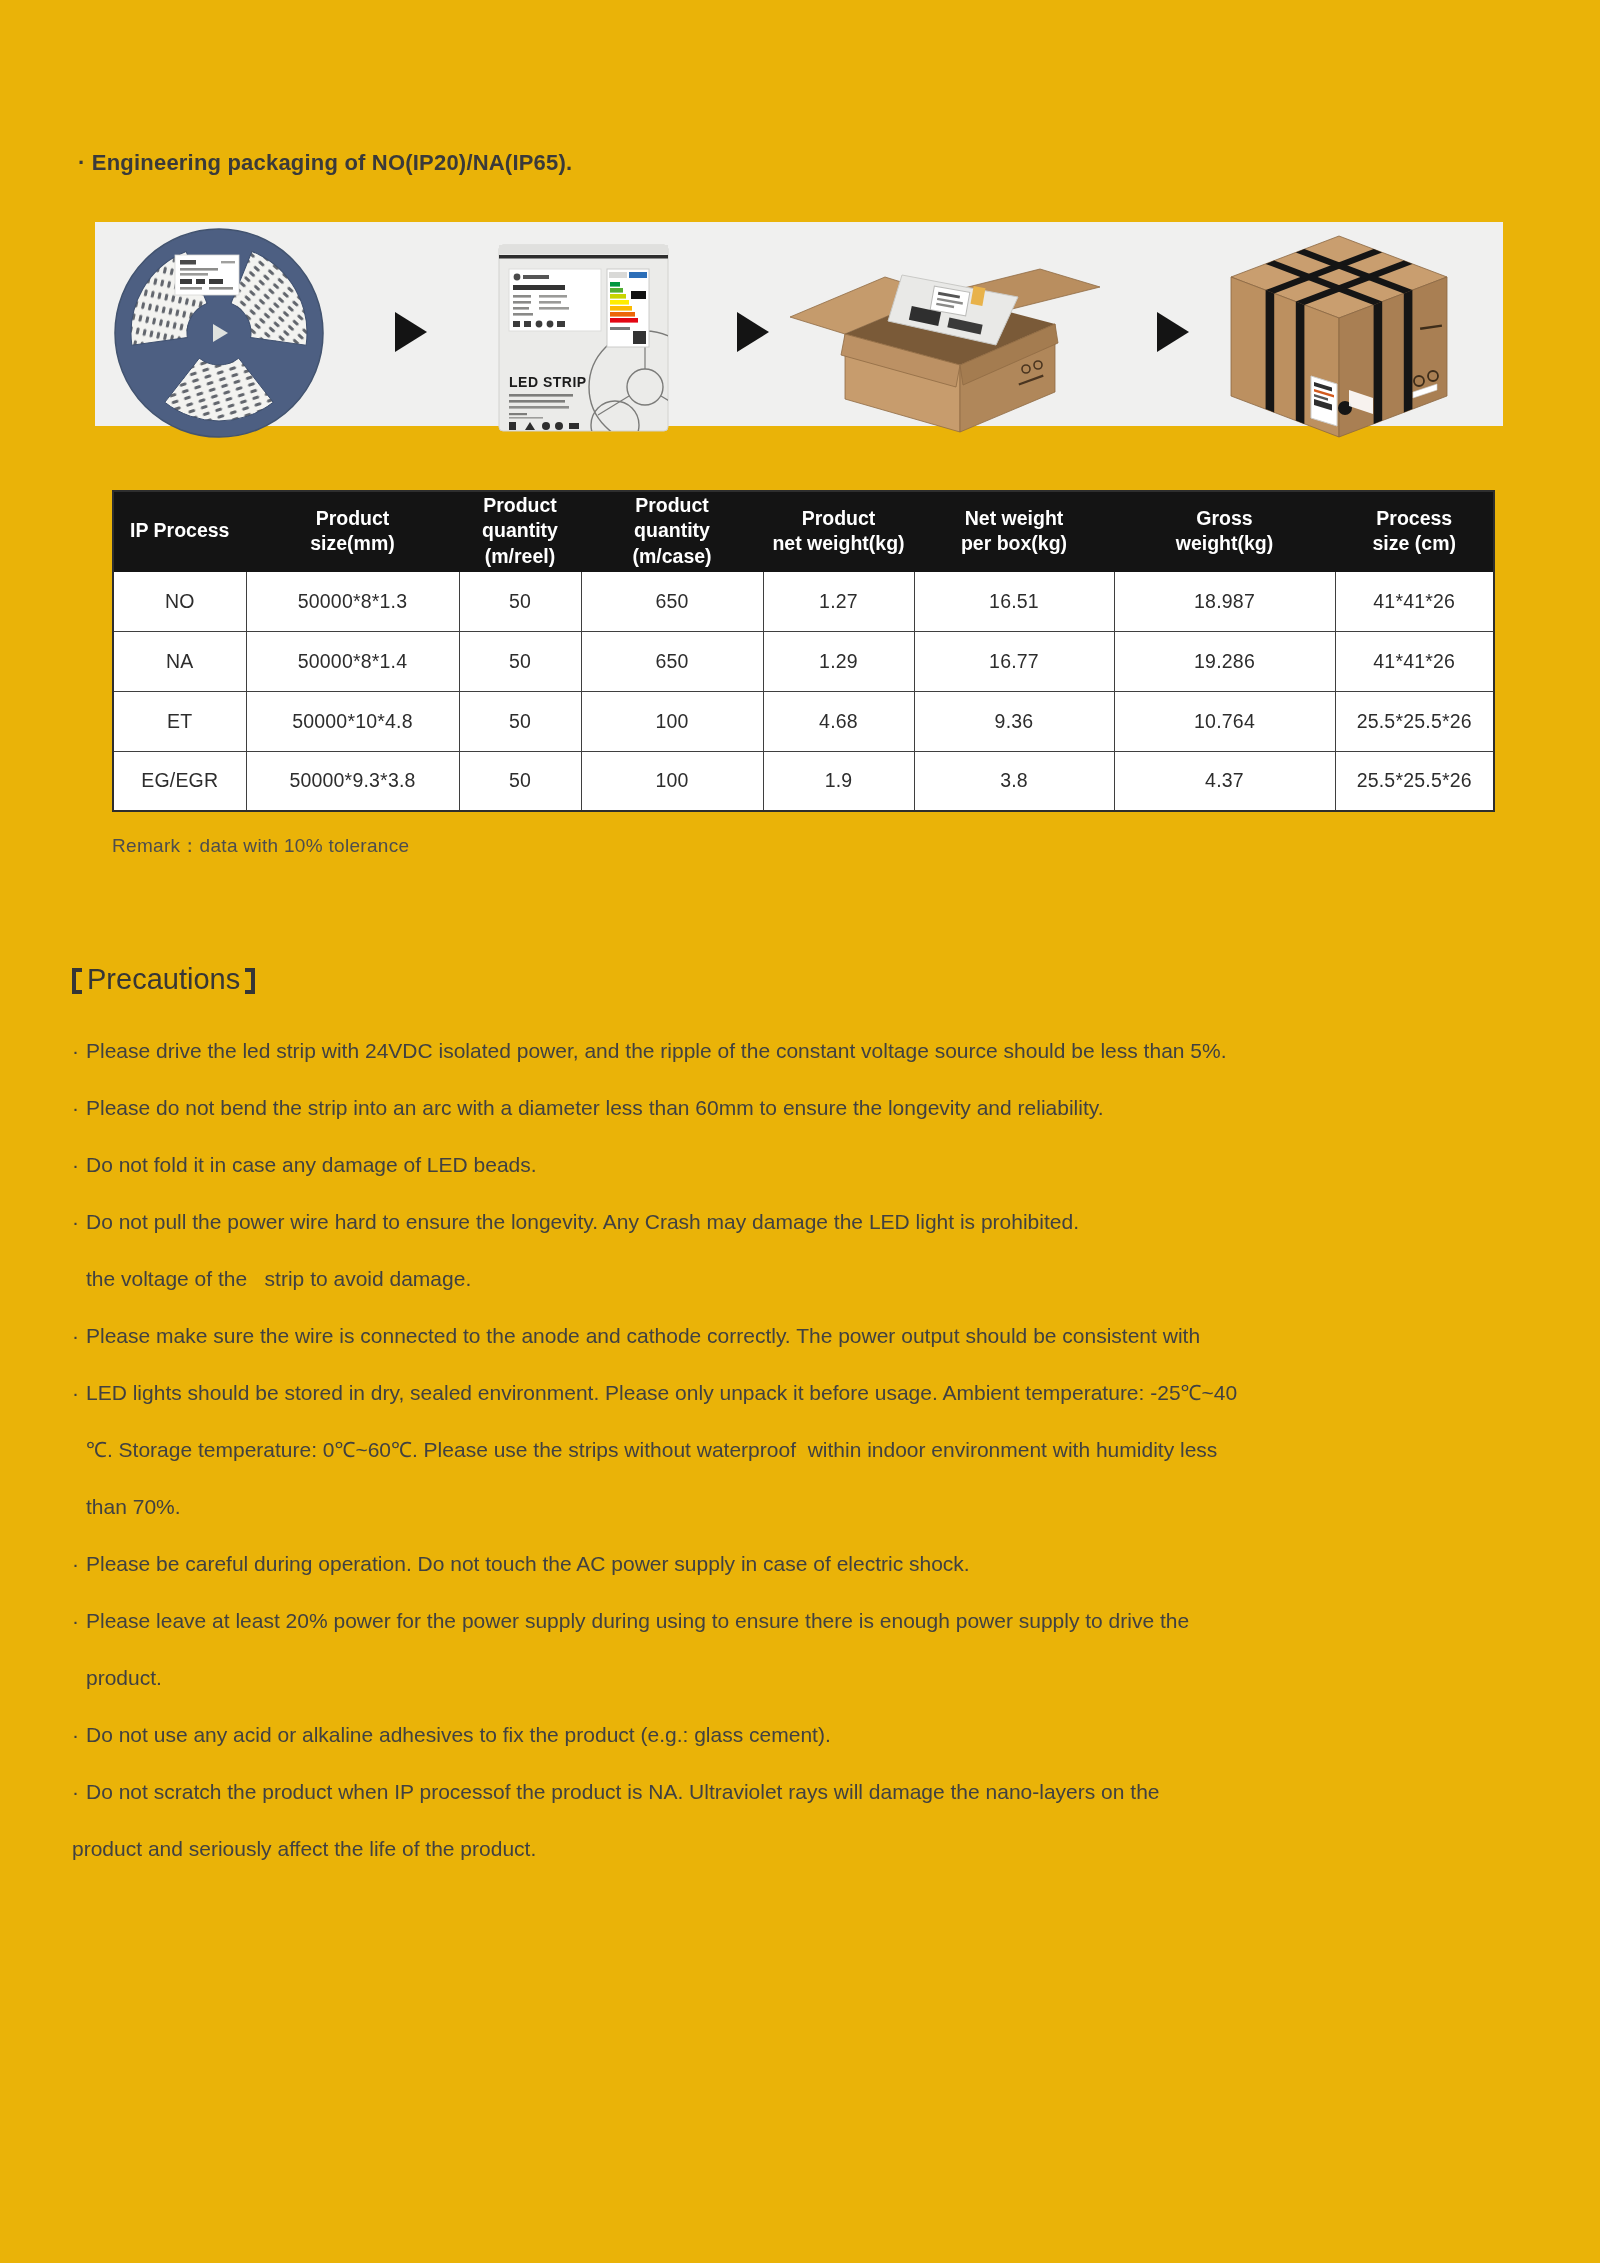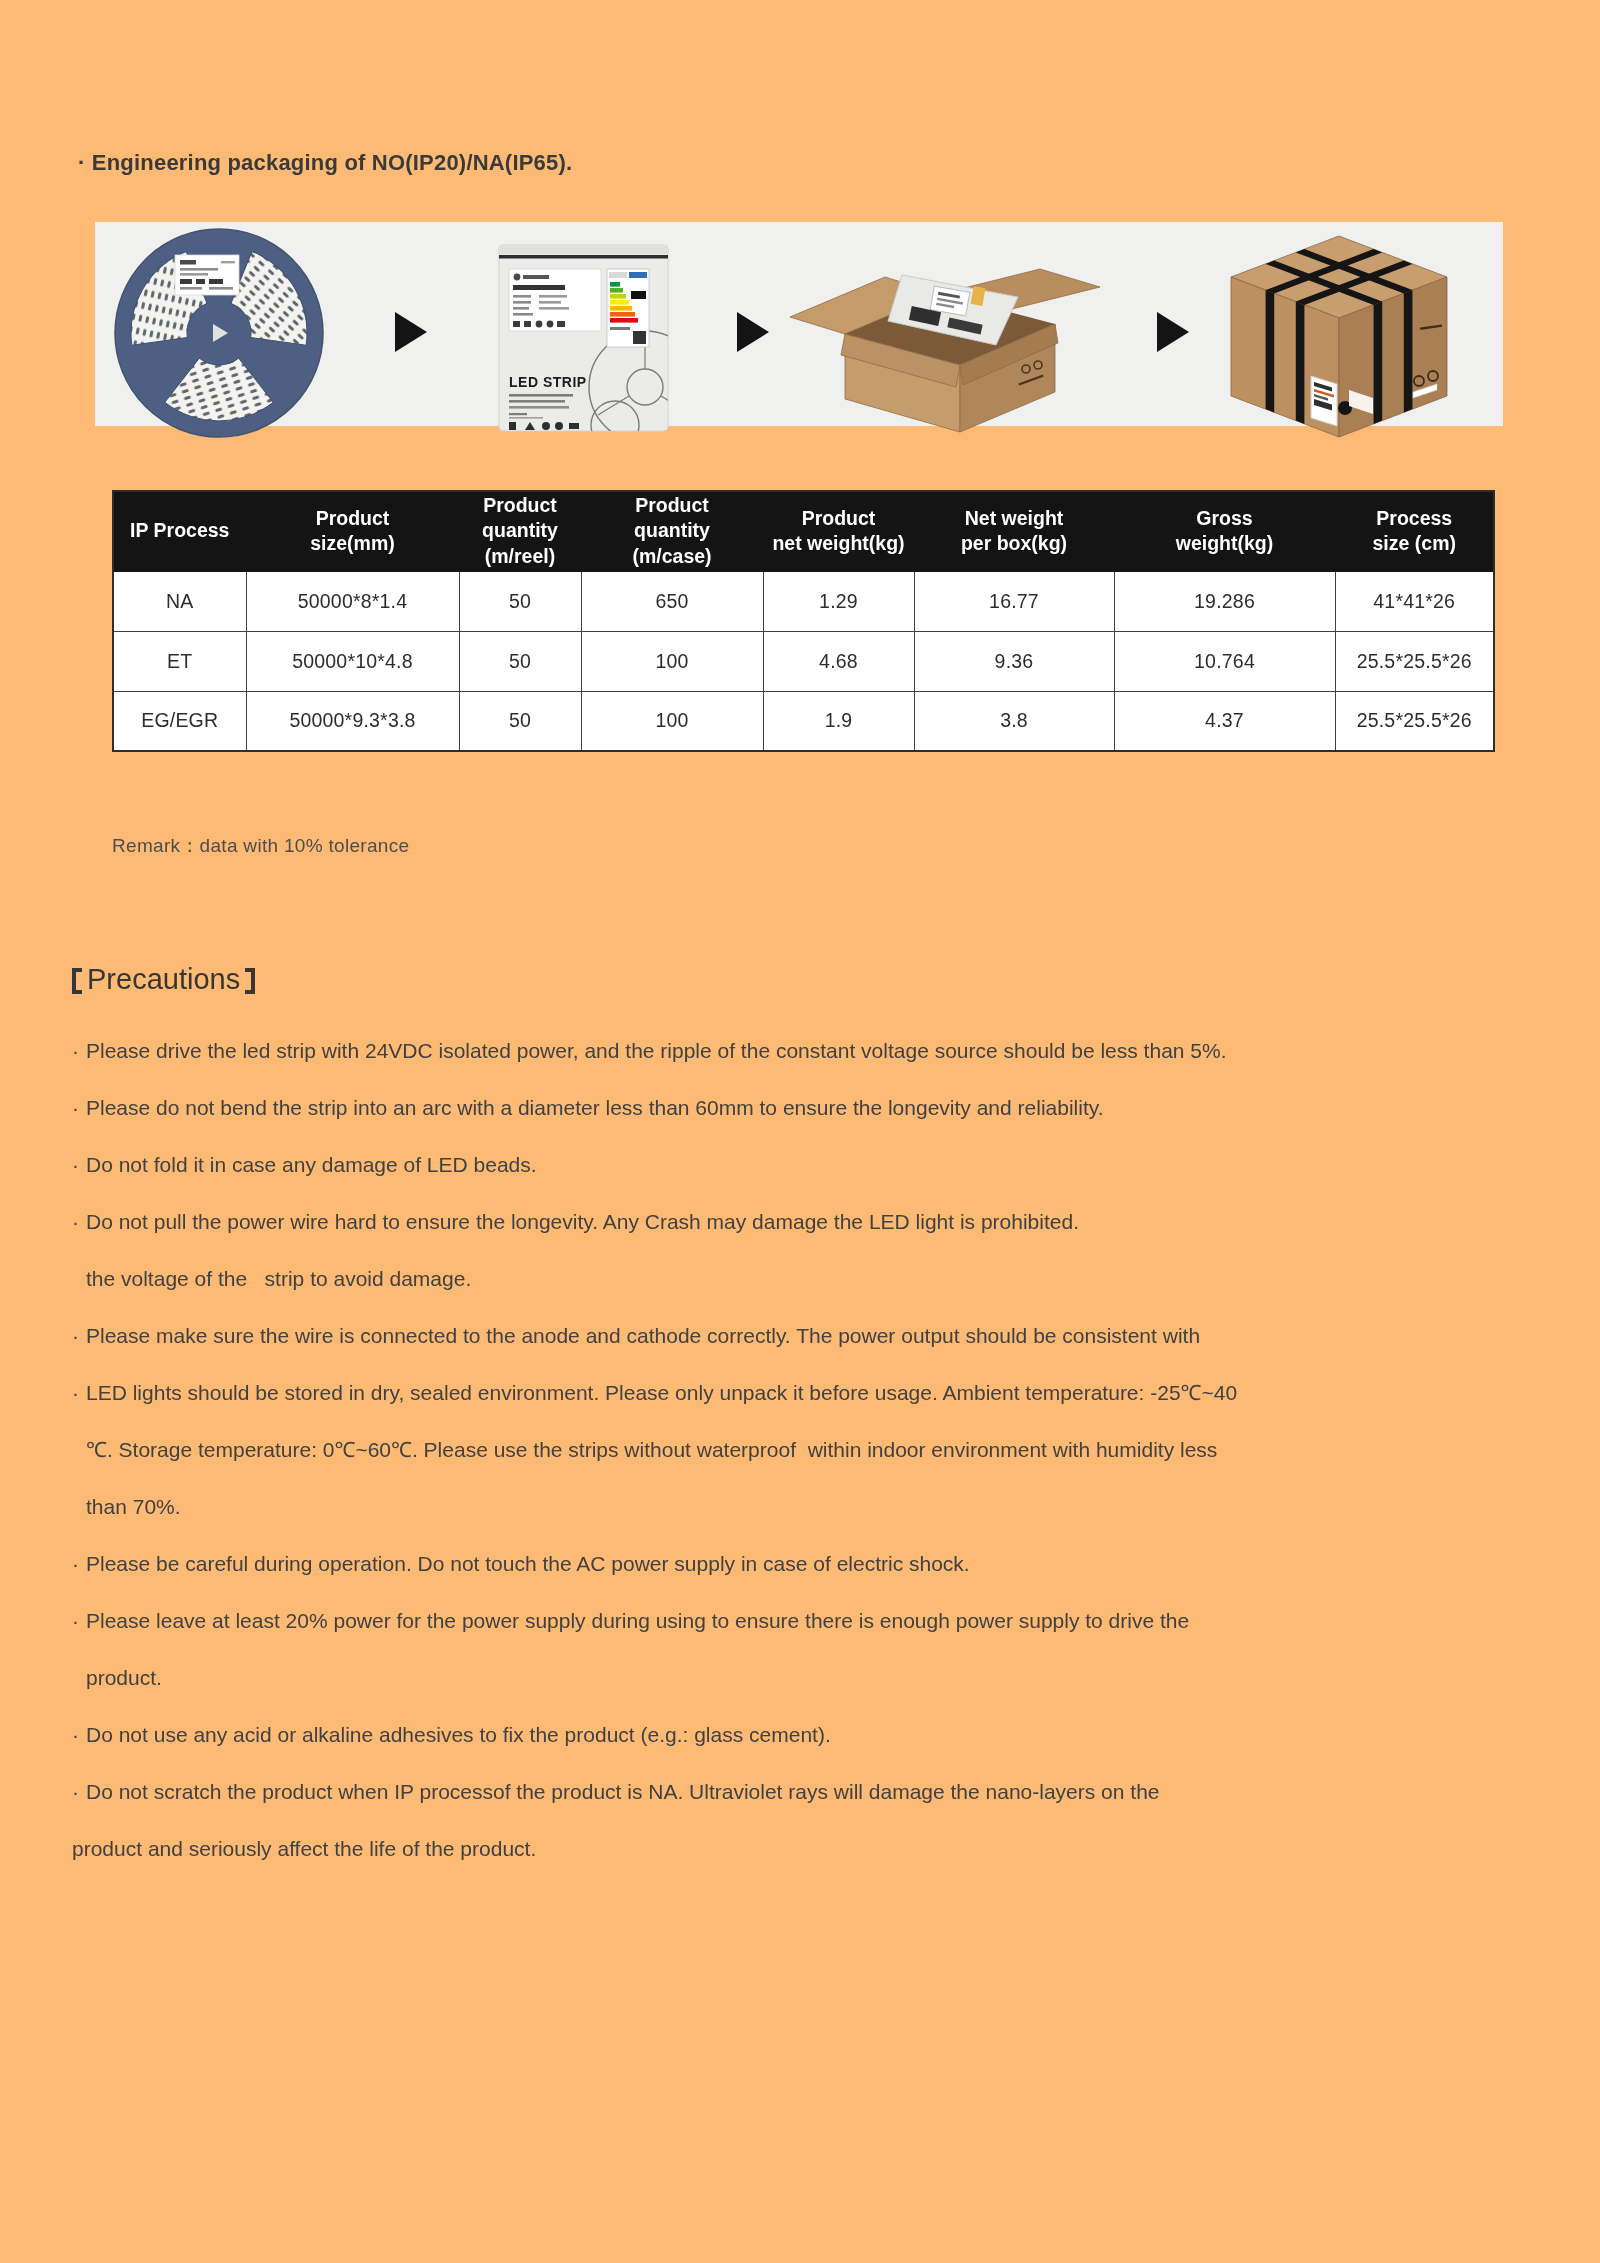--- a/index.html
+++ b/index.html
@@ -1,17 +1,17 @@
 <!DOCTYPE html>
 <html><head>
 <meta charset="utf-8">
 <style>
   * { margin:0; padding:0; box-sizing:border-box; }
   body { background:#ffffff; font-family:"Liberation Sans", sans-serif; }
-  .page { position:relative; width:1600px; height:2263px; background:#fdba74; overflow:hidden; }
+  .page { position:relative; width:1600px; height:2263px; background:#eab308; overflow:hidden; }
 
   
   .doc-title { position:absolute; left:78px; top:150px; font-size:22px; font-weight:bold; color:#3a3a3a; letter-spacing:.2px; }
 
   
   .flow-strip { position:absolute; left:95px; top:222px; width:1408px; height:204px; background:#f0f0ef; }
   .flow-item { position:absolute; }
   .flow-arrow { position:absolute; width:0; height:0; border-left:32px solid #141414; border-top:20px solid transparent; border-bottom:20px solid transparent; }
 
   
@@ -228,20 +228,30 @@
         <th>Net weight
 per box(kg)</th>
         <th>Gross
 weight(kg)</th>
         <th>Process
 size (cm)</th>
       </tr>
     </thead>
     <tbody>
       <tr>
+        <td>NO</td>
+        <td>50000*8*1.3</td>
+        <td>50</td>
+        <td>650</td>
+        <td>1.27</td>
+        <td>16.51</td>
+        <td>18.987</td>
+        <td>41*41*26</td>
+      </tr>
+      <tr>
         <td>NA</td>
         <td>50000*8*1.4</td>
         <td>50</td>
         <td>650</td>
         <td>1.29</td>
         <td>16.77</td>
         <td>19.286</td>
         <td>41*41*26</td>
       </tr>
       <tr>

